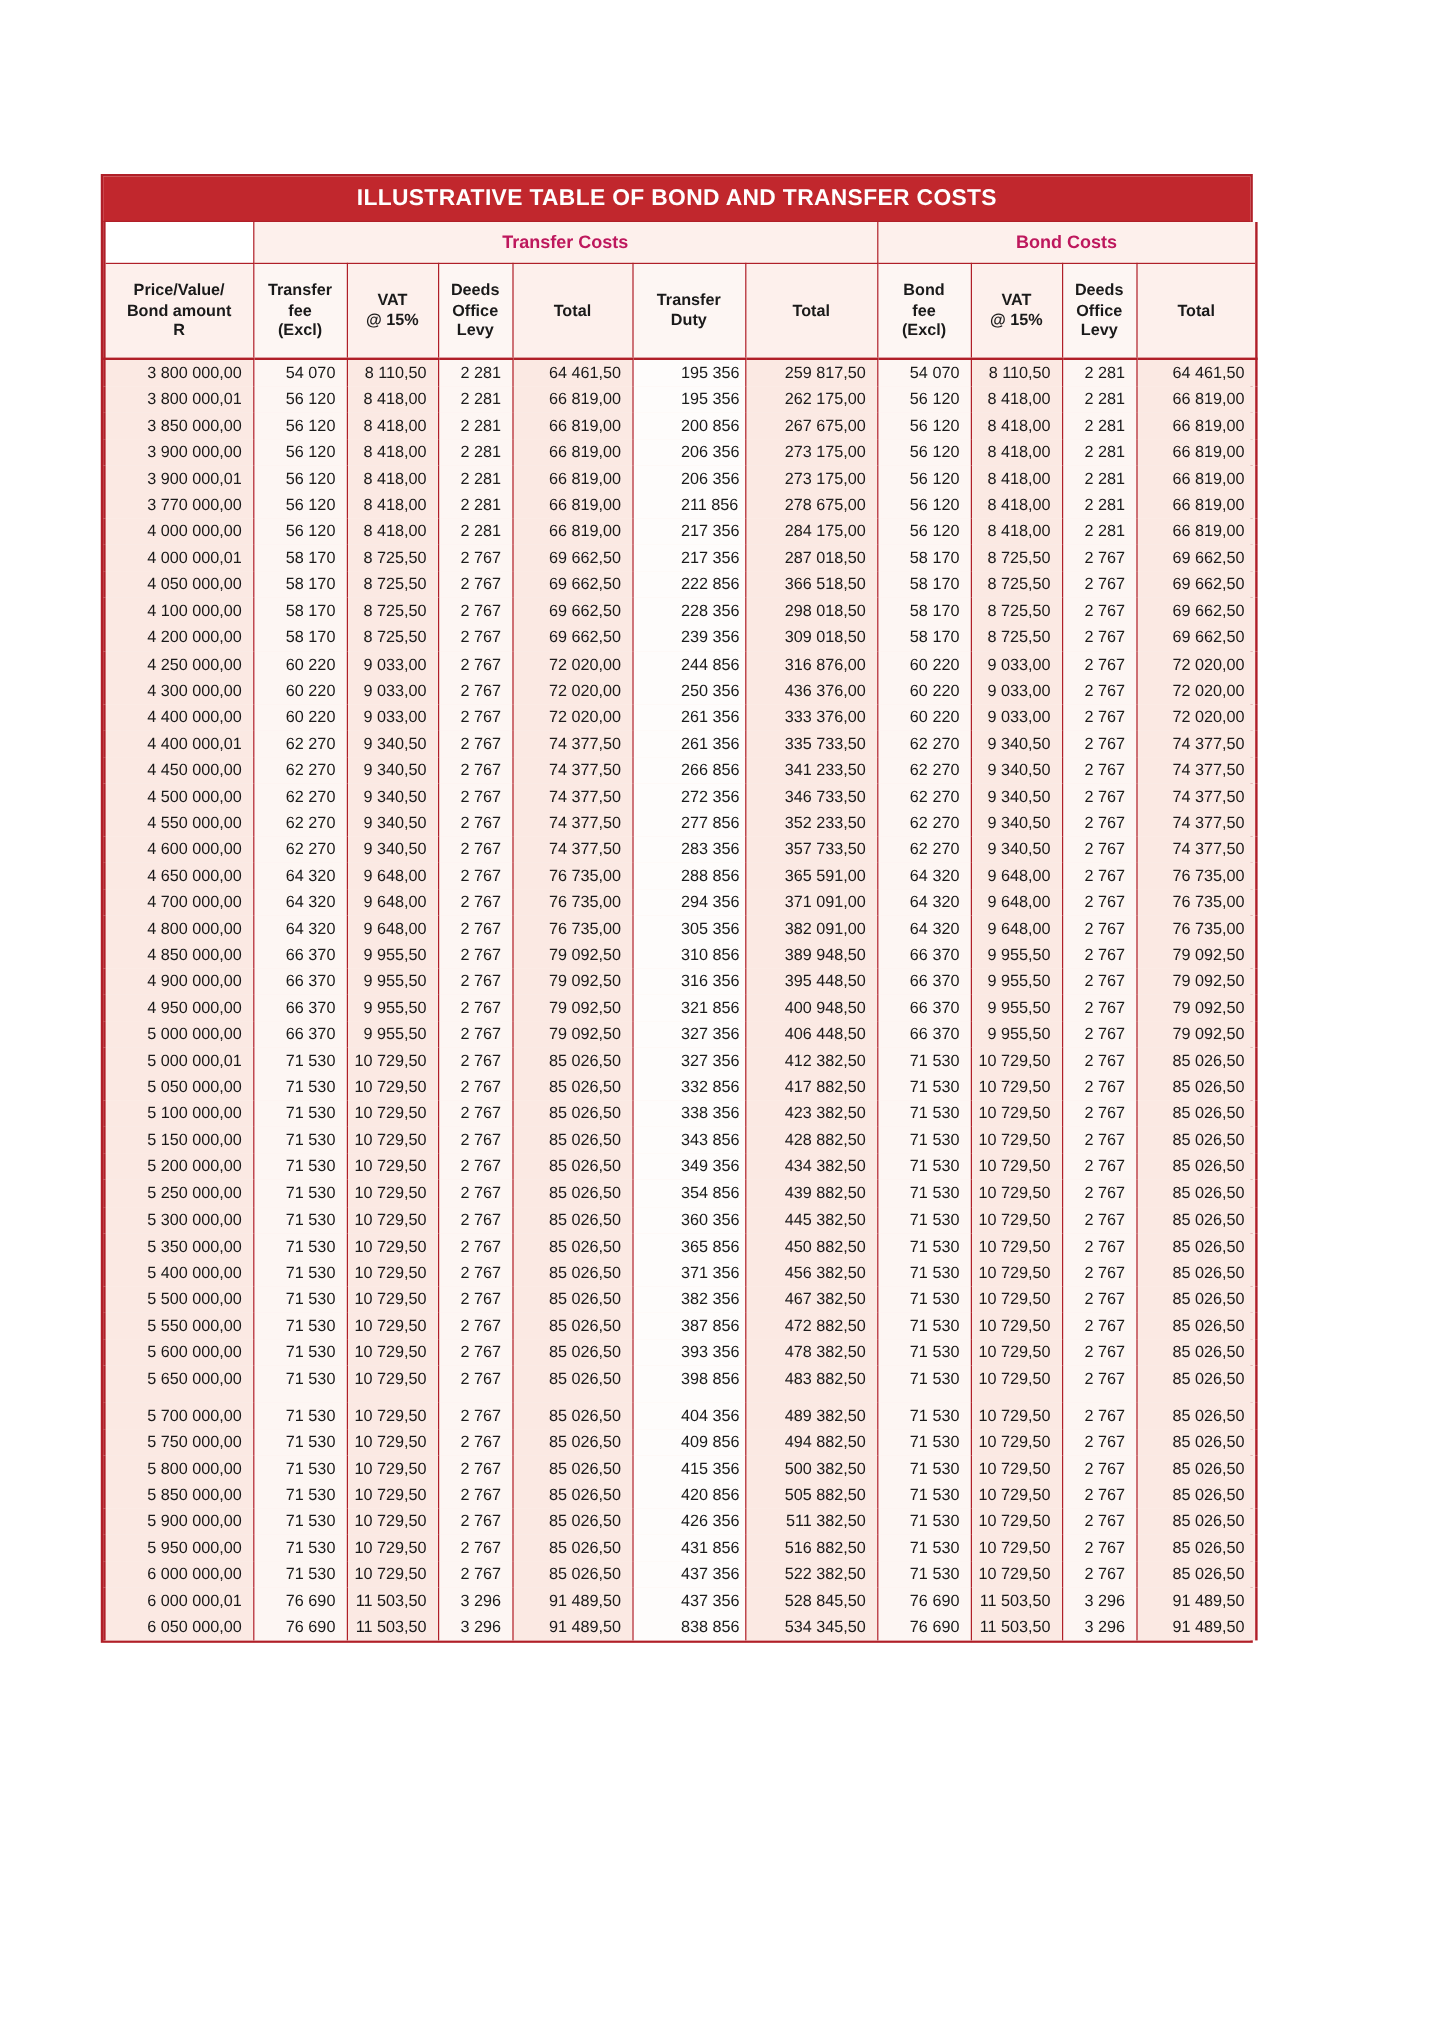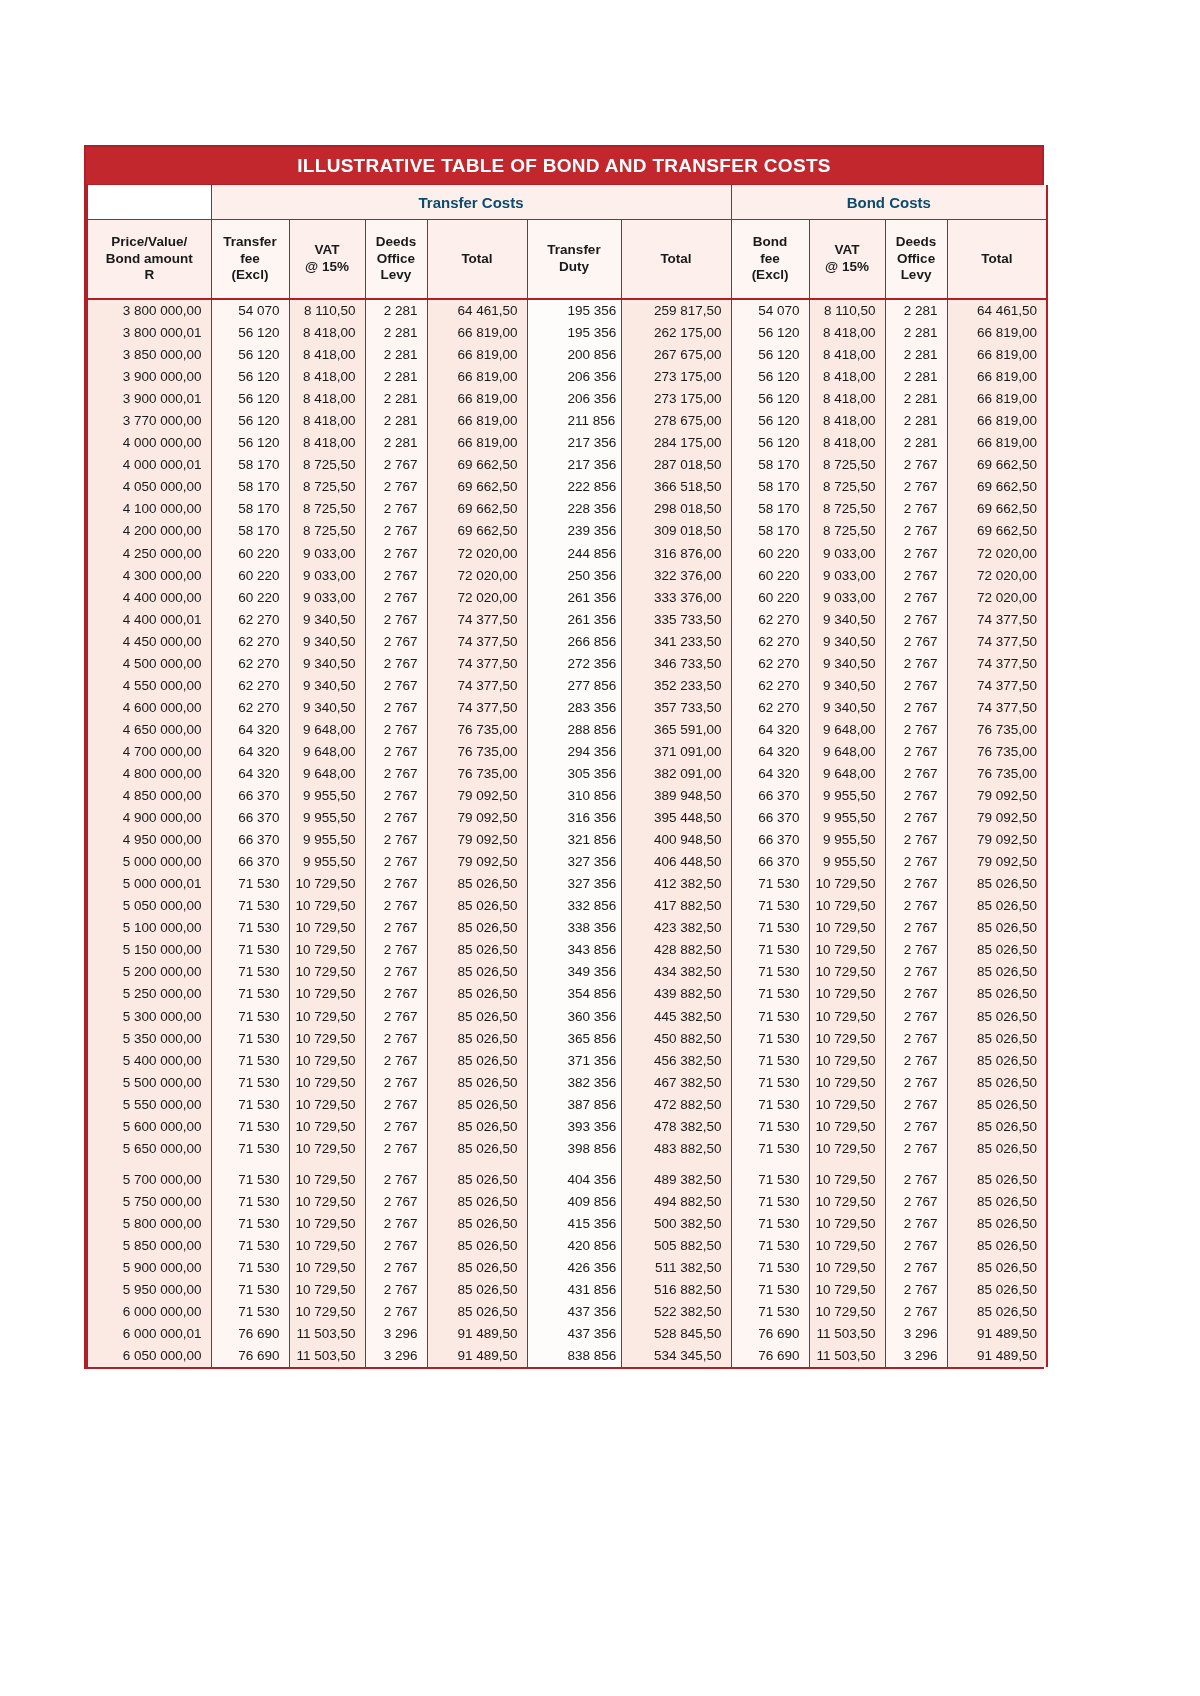--- a/index.html
+++ b/index.html
@@ -60,21 +60,21 @@
   table.cost-table th,
   table.cost-table td {
     border-left: 1px solid #b01f28;
     border-right: 1px solid #b01f28;
     padding: 0;
   }
   table.cost-table tr.group-row th {
     border-bottom: 1px solid #b01f28;
     font-size: 15px;
     font-weight: bold;
-    color: #0c4a6e;
+    color: #be185d;
     text-align: center;
     height: 34px;
     vertical-align: middle;
     background: #fdf0ec;
   }
   table.cost-table tr.group-row th.blank-cell {
     background: #ffffff;
   }
   table.cost-table tr.head-row th {
     border-bottom: 2px solid #b01f28;
@@ -312,21 +312,21 @@
             <td class="lt">2 767</td>
             <td class="heavy-right">72 020,00</td>
           </tr>
           <tr>
             <td class="c-price heavy-left">4 300 000,00</td>
             <td class="lt">60 220</td>
             <td>9 033,00</td>
             <td class="lt">2 767</td>
             <td>72 020,00</td>
             <td class="wt">250 356</td>
-            <td>322 376,00</td>
+            <td>436 376,00</td>
             <td class="lt">60 220</td>
             <td>9 033,00</td>
             <td class="lt">2 767</td>
             <td class="heavy-right">72 020,00</td>
           </tr>
           <tr>
             <td class="c-price heavy-left">4 400 000,00</td>
             <td class="lt">60 220</td>
             <td>9 033,00</td>
             <td class="lt">2 767</td>

